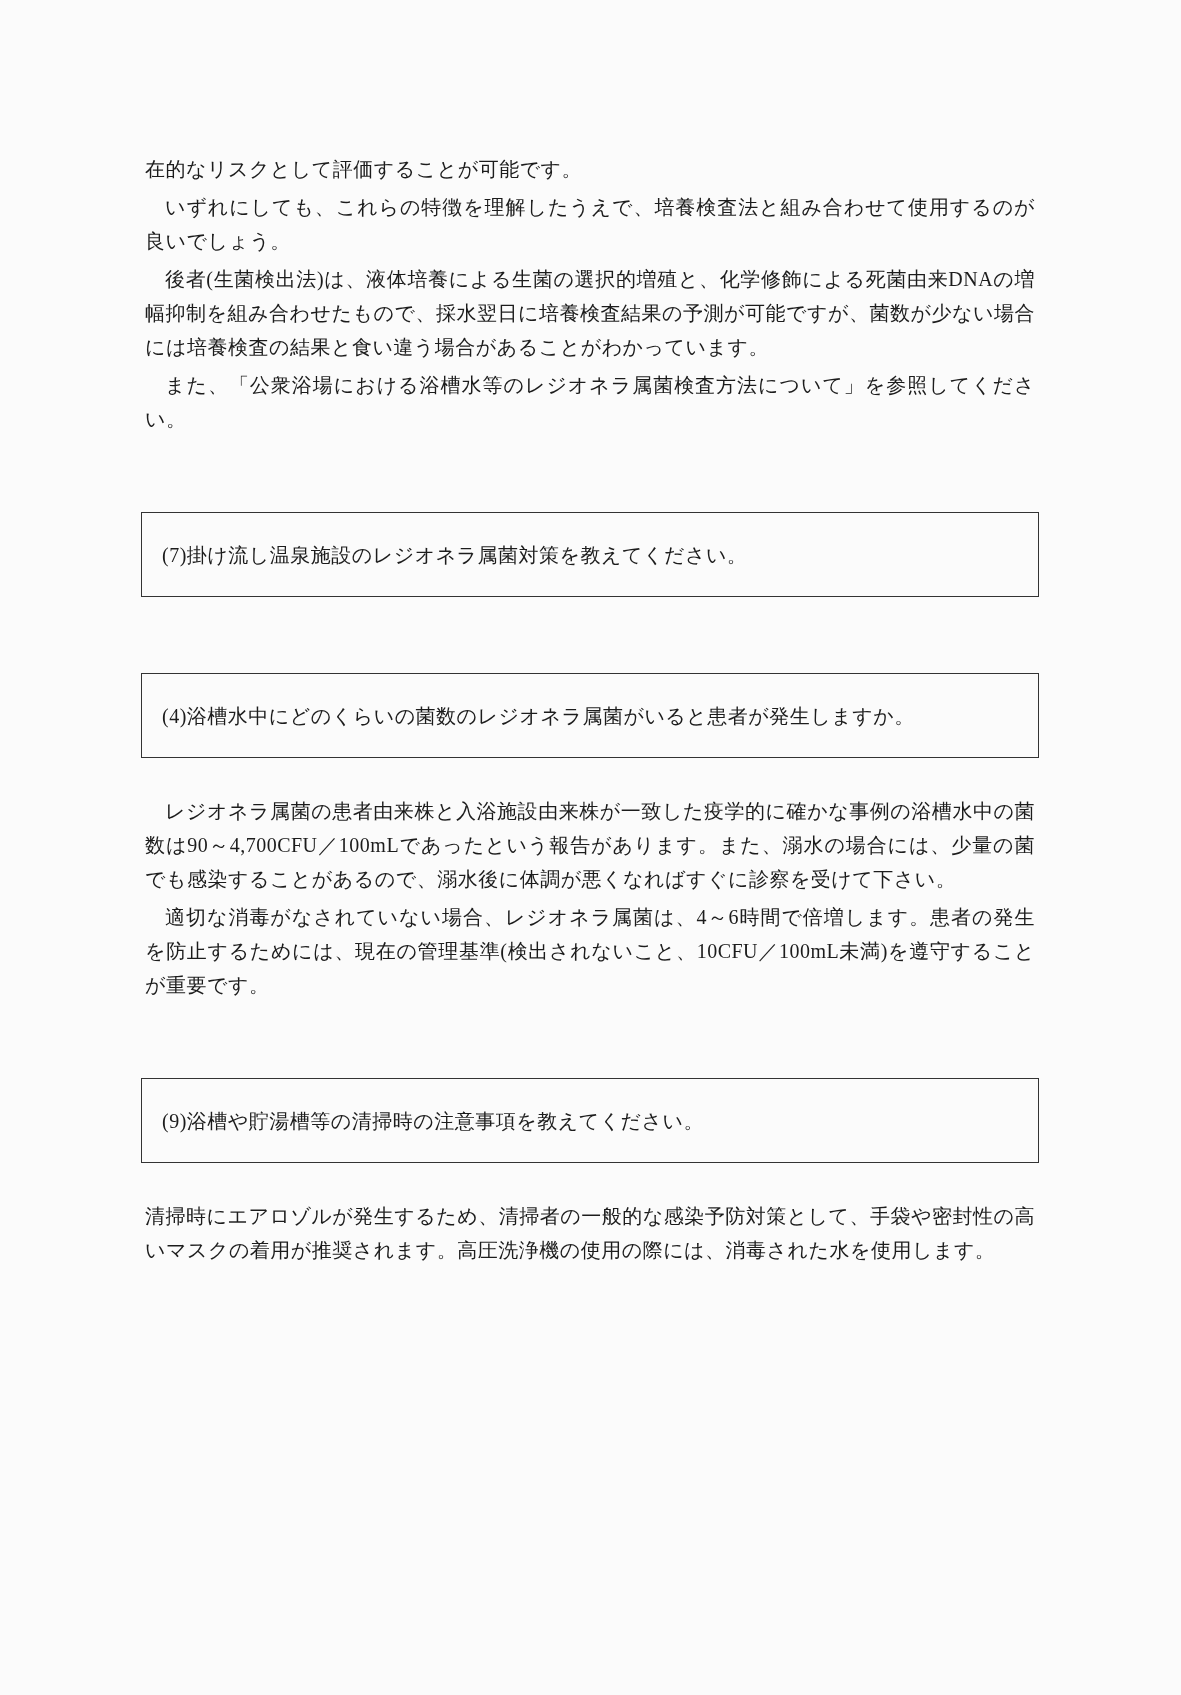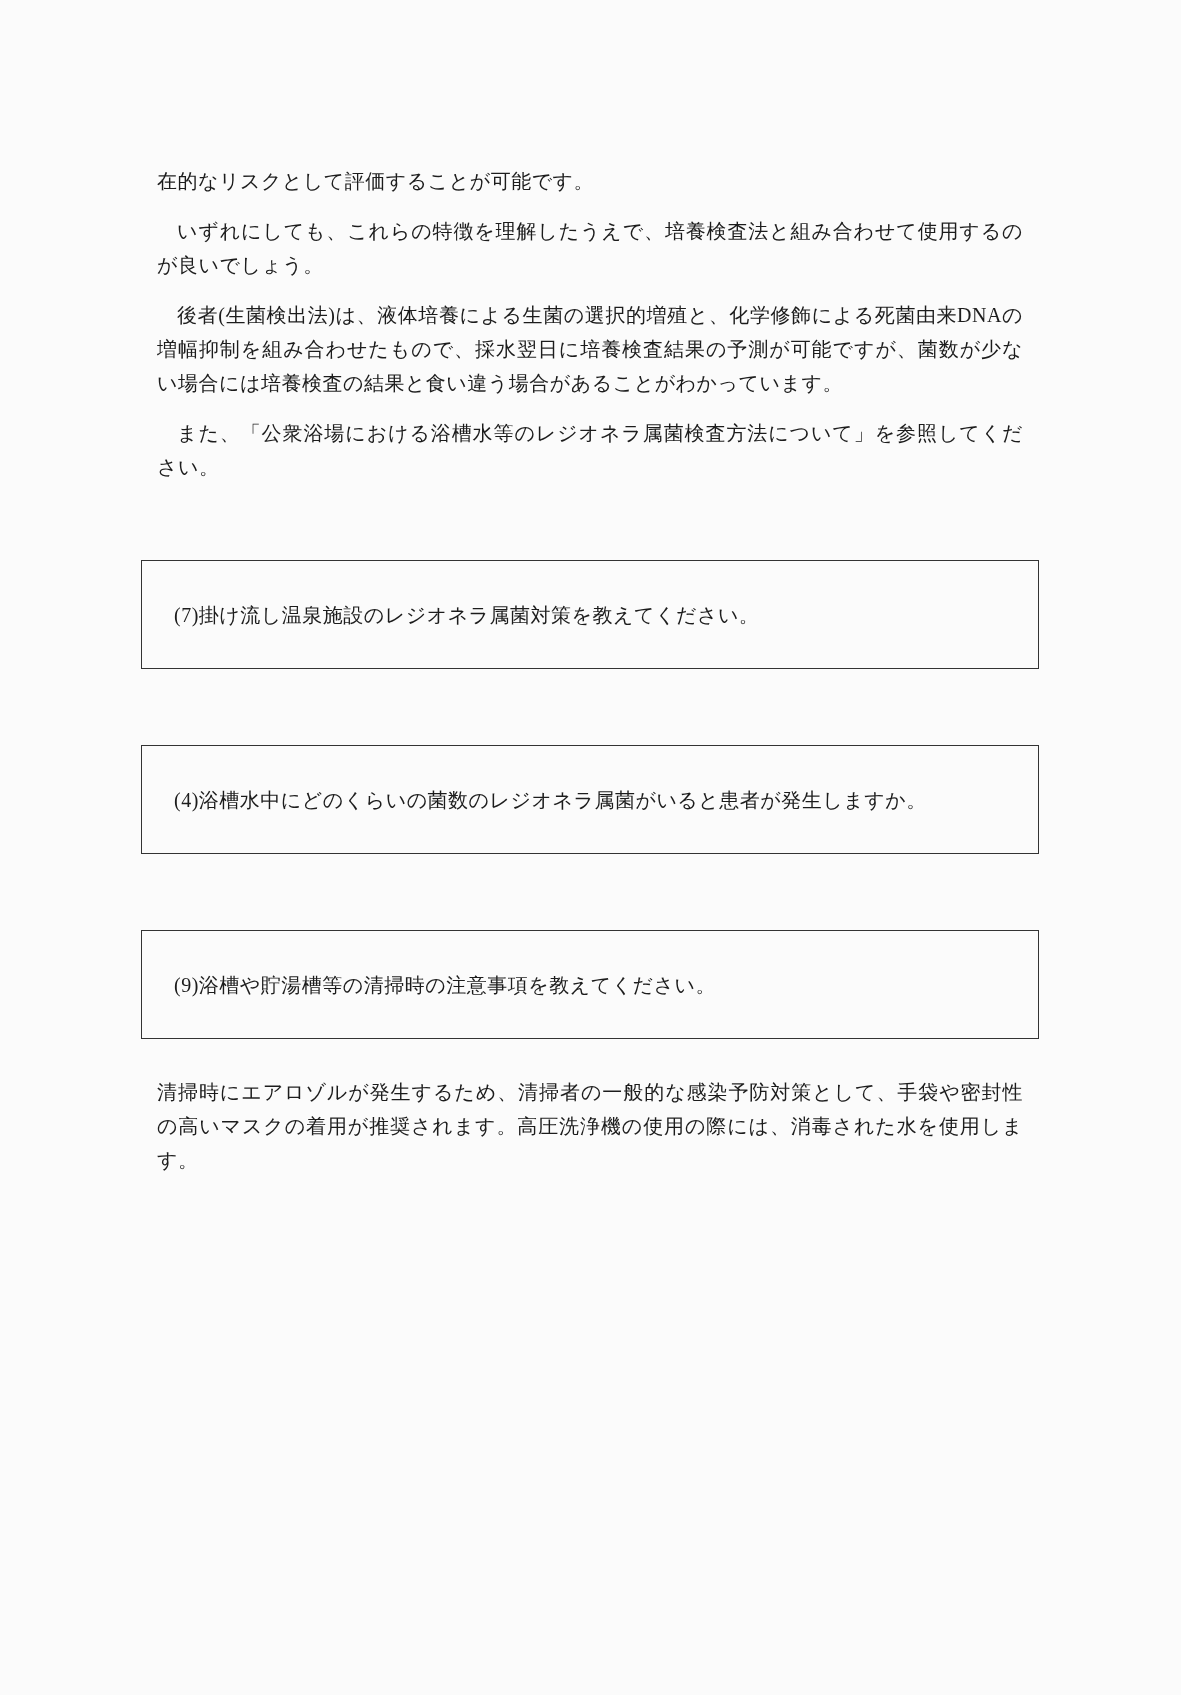--- a/index.html
+++ b/index.html
@@ -12,21 +12,21 @@
     width: 1181px;
     height: 1695px;
     box-sizing: border-box;
     background: #fbfbfb;
     color: #1c1c1c;
     font-family: "Liberation Serif", "DejaVu Serif", serif;
     padding: 148px 142px 0 141px;
     overflow: hidden;
   }
   .para {
-    margin: 16px;
+    margin: 4px;
     font-size: 20px;
     line-height: 34px;
     text-align: justify;
     letter-spacing: 0.5px;
   }
   .para.indent {
     text-indent: 1em;
   }
   .question-box {
     border: 1px solid #333333;
@@ -55,20 +55,24 @@
 
   <div class="question-box">
     <p class="para">(7)掛け流し温泉施設のレジオネラ属菌対策を教えてください。</p>
   </div>
 
 
   <div class="question-box">
     <p class="para">(4)浴槽水中にどのくらいの菌数のレジオネラ属菌がいると患者が発生しますか。</p>
   </div>
 
+  <div class="answer-block">
+    <p class="para indent">レジオネラ属菌の患者由来株と入浴施設由来株が一致した疫学的に確かな事例の浴槽水中の菌数は90～4,700CFU／100mLであったという報告があります。また、溺水の場合には、少量の菌でも感染することがあるので、溺水後に体調が悪くなればすぐに診察を受けて下さい。</p>
+    <p class="para indent">適切な消毒がなされていない場合、レジオネラ属菌は、4～6時間で倍増します。患者の発生を防止するためには、現在の管理基準(検出されないこと、10CFU／100mL未満)を遵守することが重要です。</p>
+  </div>
 
   <div class="question-box">
     <p class="para">(9)浴槽や貯湯槽等の清掃時の注意事項を教えてください。</p>
   </div>
 
   <div class="answer-block">
     <p class="para">清掃時にエアロゾルが発生するため、清掃者の一般的な感染予防対策として、手袋や密封性の高いマスクの着用が推奨されます。高圧洗浄機の使用の際には、消毒された水を使用します。</p>
   </div>
 
 </div>

